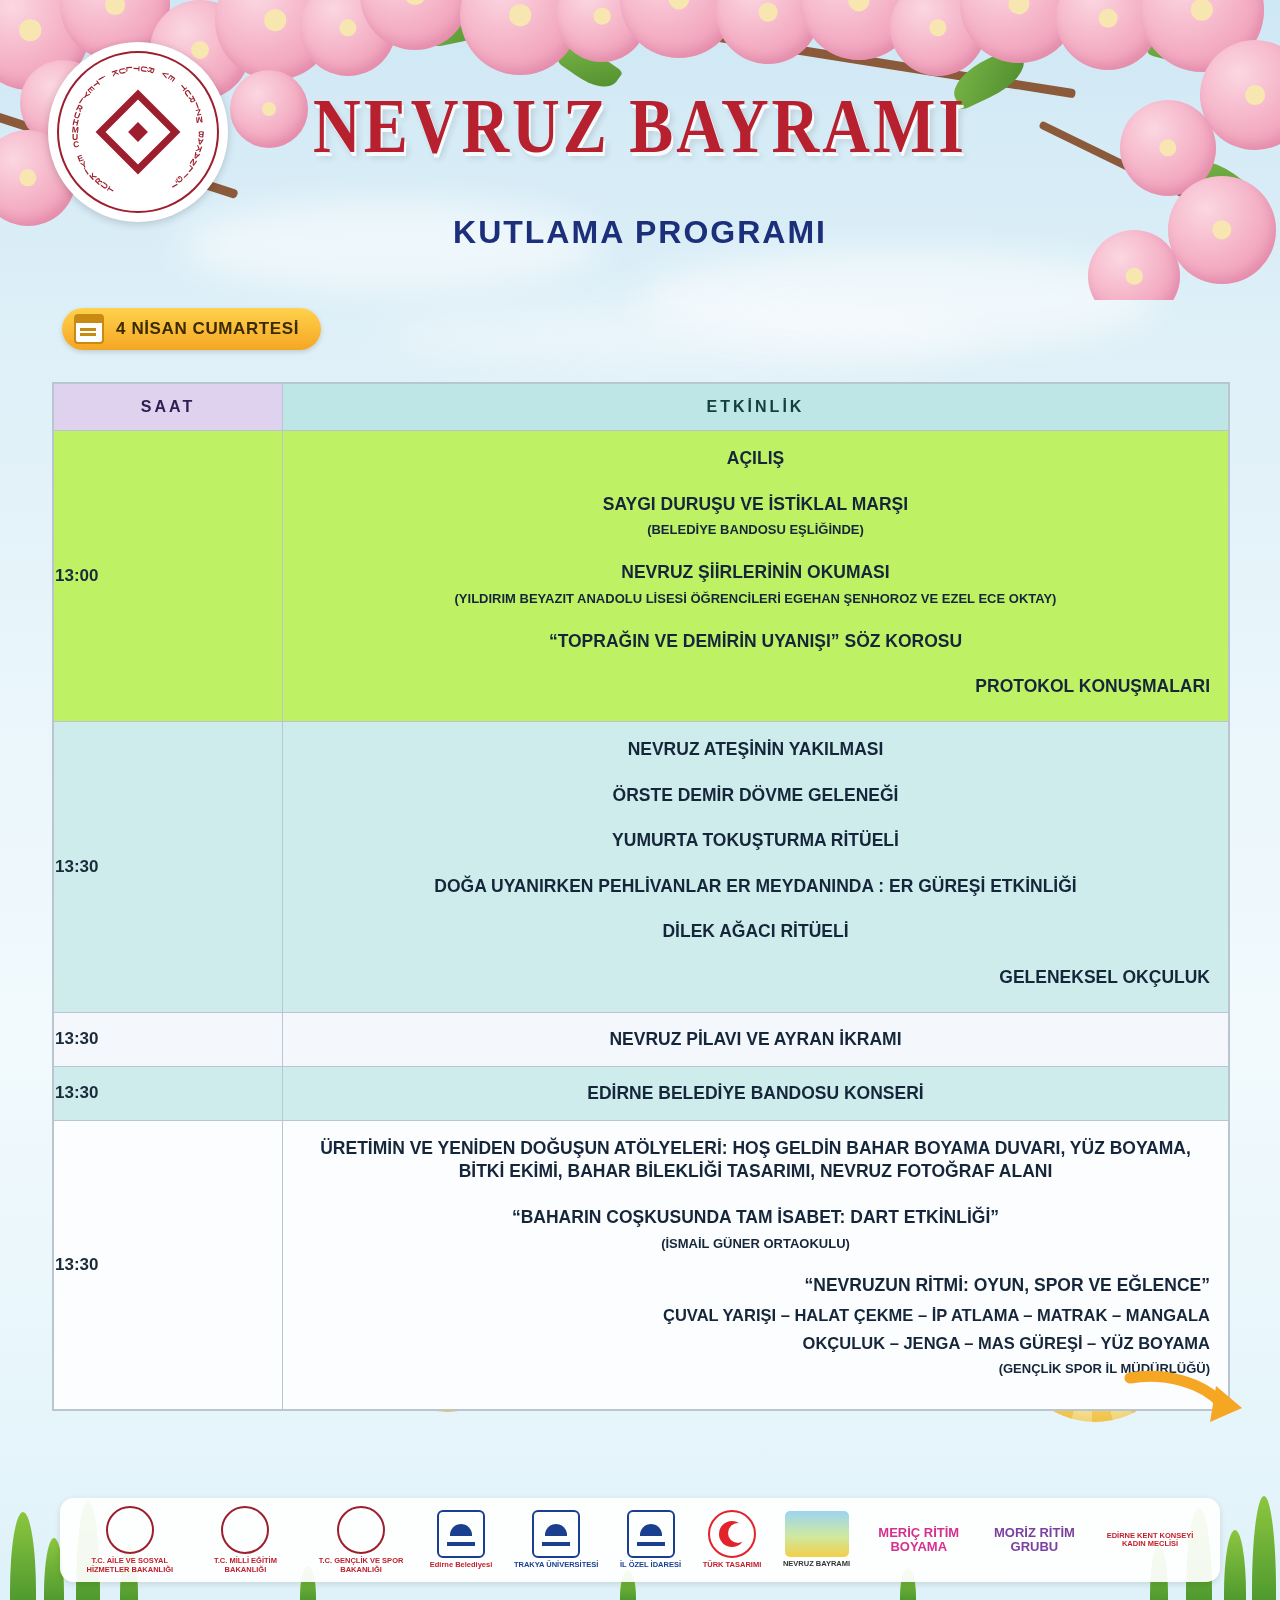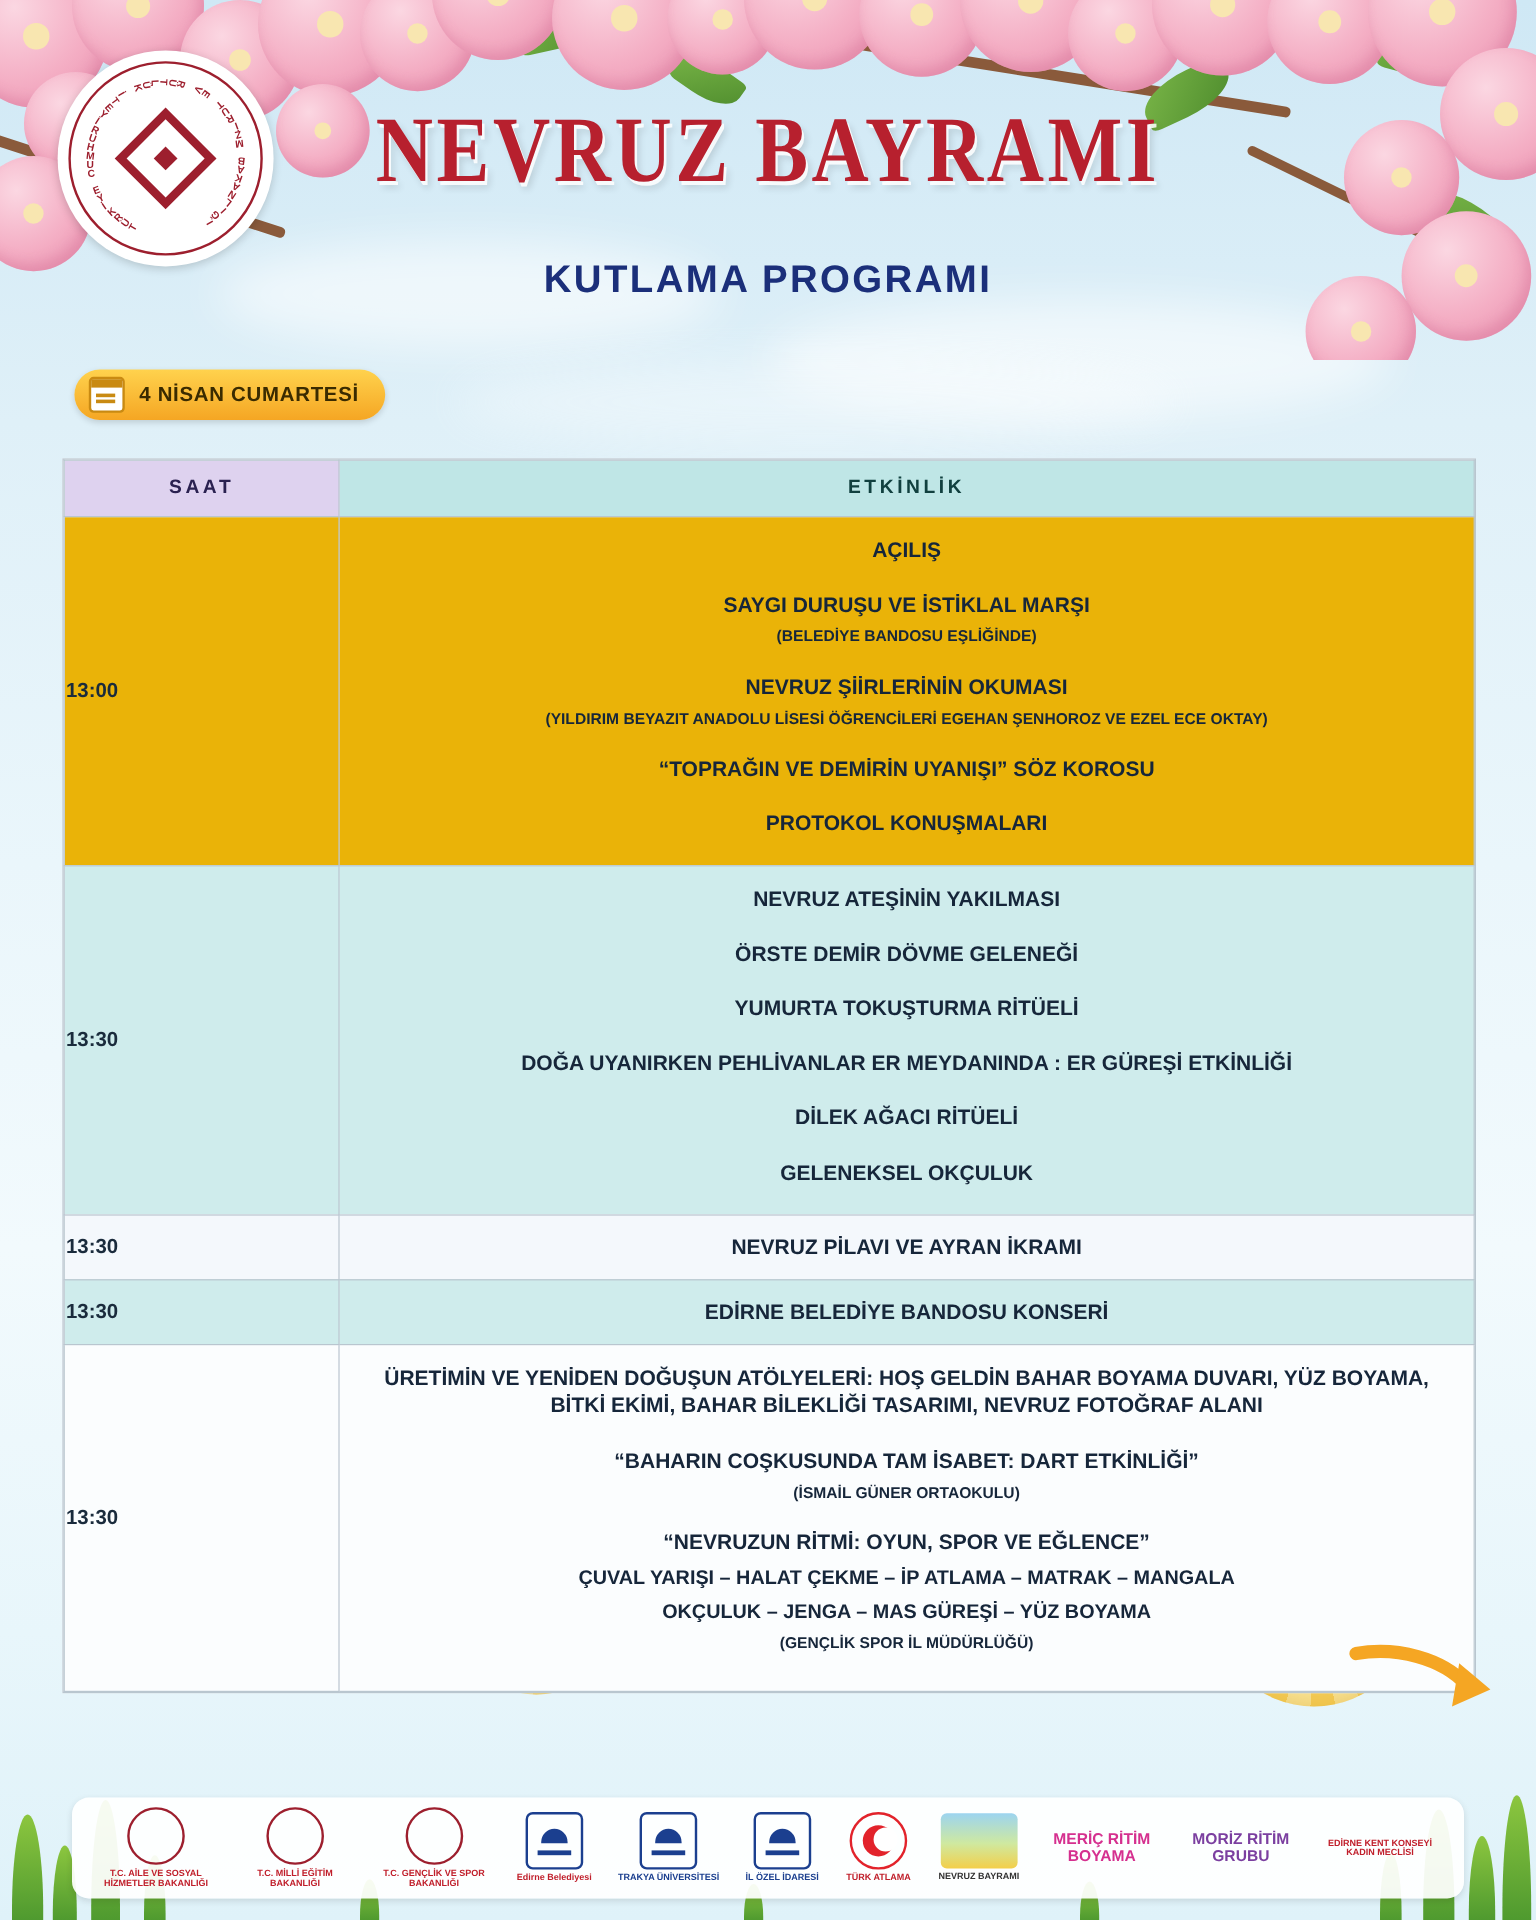--- a/index.html
+++ b/index.html
@@ -313,40 +313,40 @@
     text-align: left;
     font-weight: bold;
     font-size: 17px;
     color: #1a2b3c;
   }
   td.events {
     text-align: center;
     padding: 16px 18px;
     color: #16263a;
   }
-  .row-a td { background: #eab308; }
+  .row-a td { background: #bef264; }
   .row-b td { background: #cfecec; }
   .row-c td { background: #f4f8fc; }
   .row-d td { background: #cfecec; }
   .row-e td { background: #fbfdfe; }
 
   .ev {
     font-weight: bold;
     font-size: 17.5px;
     line-height: 1.35;
     margin: 0 0 6px 0;
   }
   .ev-note {
     font-weight: bold;
     font-size: 13px;
     line-height: 1.3;
     margin: 0;
   }
   .ev-block { margin-bottom: 22px; }
-  .ev-block:last-child { margin-bottom: 0; }
+  .ev-block:last-child { margin-bottom: 0; text-align: right; }
   .single-line {
     font-weight: bold;
     font-size: 17.5px;
     padding: 10px 0;
   }
   .ev-sm { font-size: 16.5px; }
 
   
   .sunflower {
     position: absolute;
@@ -750,21 +750,21 @@
     <span class="sponsor-mark sq">
       <span class="tiny-dome"></span>
         <span class="tiny-bar"></span>
     </span>
     <span class="sponsor-label blue">İL ÖZEL İDARESİ</span>
   </div>
   <div class="sponsor">
     <span class="sponsor-mark" style="border-color:#e2232b;">
       <span class="crescent"></span>
     </span>
-    <span class="sponsor-label red">TÜRK ATLAMA</span>
+    <span class="sponsor-label red">TÜRK TASARIMI</span>
   </div>
   <div class="sponsor">
     <span class="sponsor-mark photo"></span>
     <span class="sponsor-label">NEVRUZ BAYRAMI</span>
   </div>
   <div class="sponsor">
     <span class="sponsor-label pink">MERİÇ RİTİM BOYAMA</span>
   </div>
   <div class="sponsor">
     <span class="sponsor-label purple">MORİZ RİTİM GRUBU</span>

